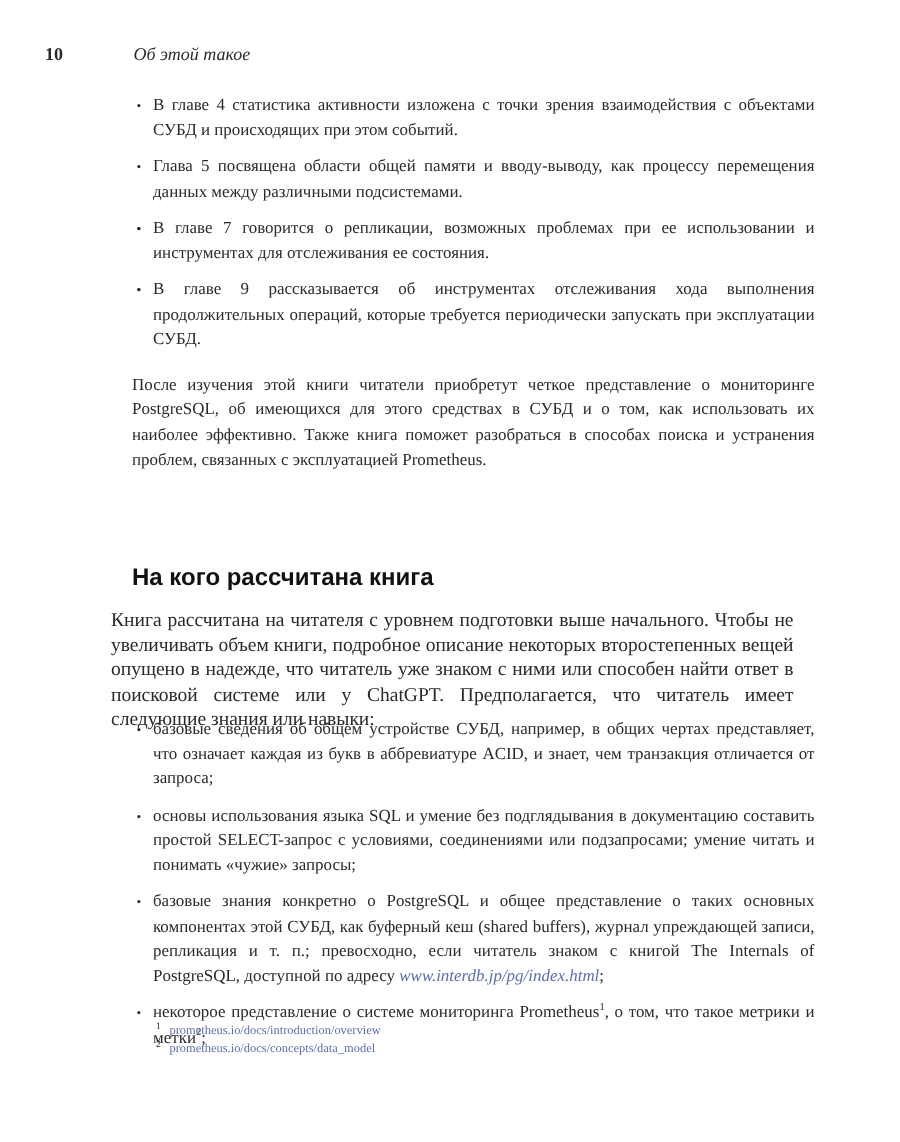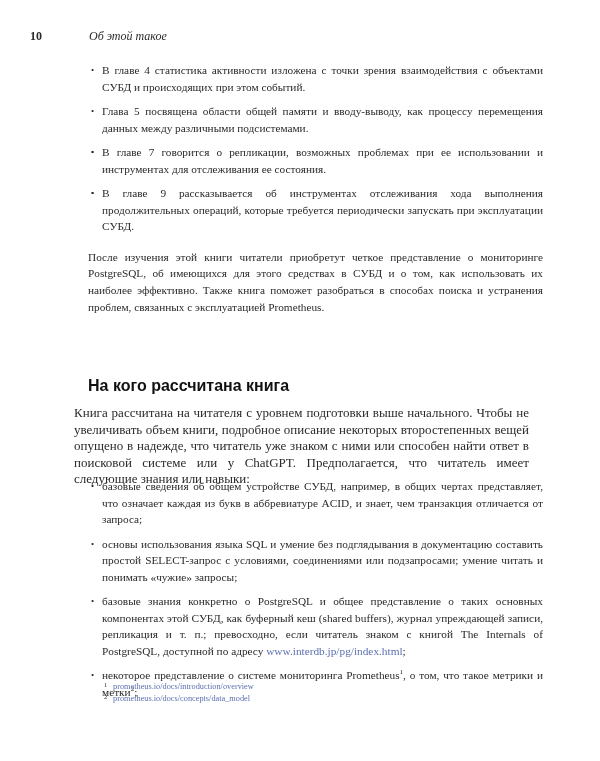--- a/index.html
+++ b/index.html
@@ -10,21 +10,21 @@
     .running-title { position: absolute; left: 59px; top: 0; font-style: italic; }
     .content { position: absolute; left: 88px; top: 62px; width: 455px; font-size: 11.3px; line-height: 16.6px; }
     ul { list-style: none; margin: 0; padding: 0; }
     li { position: relative; padding-left: 14px; margin-bottom: 7.8px; text-align: justify; }
     li .bullet { position: absolute; left: 3px; top: 0; font-size: 9px; }
     p { margin: 0; text-align: justify; }
     h2 { font-family: "Liberation Sans", "DejaVu Sans", sans-serif; font-weight: bold; font-size: 16px;
          margin: 0; color: #111; position: absolute; left: 88px; top: 377px; }
     .para2 { position: absolute; left: 74px; top: 405px; width: 455px; font-size: 13px; line-height: 16.6px; }
     .list2 { position: absolute; left: 88px; top: 478px; width: 455px; font-size: 11.3px; line-height: 16.6px; }
-    .link { color: #5b6fb0; }
+    .link { color: #5b6fb0; font-style: italic; }
     sup { font-size: 7px; line-height: 0; }
     .footnotes { position: absolute; left: 104px; top: 681px; font-size: 8.3px; line-height: 11.5px; }
     .fn { position: relative; padding-left: 9px; }
     .fn-num { position: absolute; left: 0; top: -2px; font-size: 6.5px; color: #2a2a2a; }
     .fn-link { color: #5b6fb0; }
     .para1 { margin-top: 14px; }
   </style>
 </head>
 <body>
 

